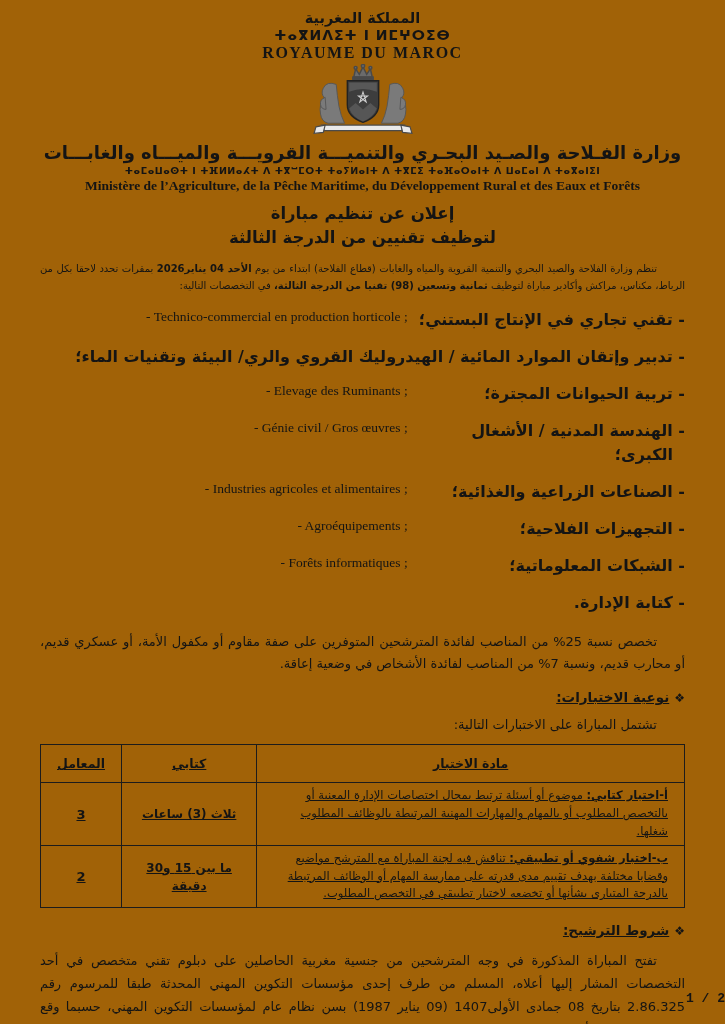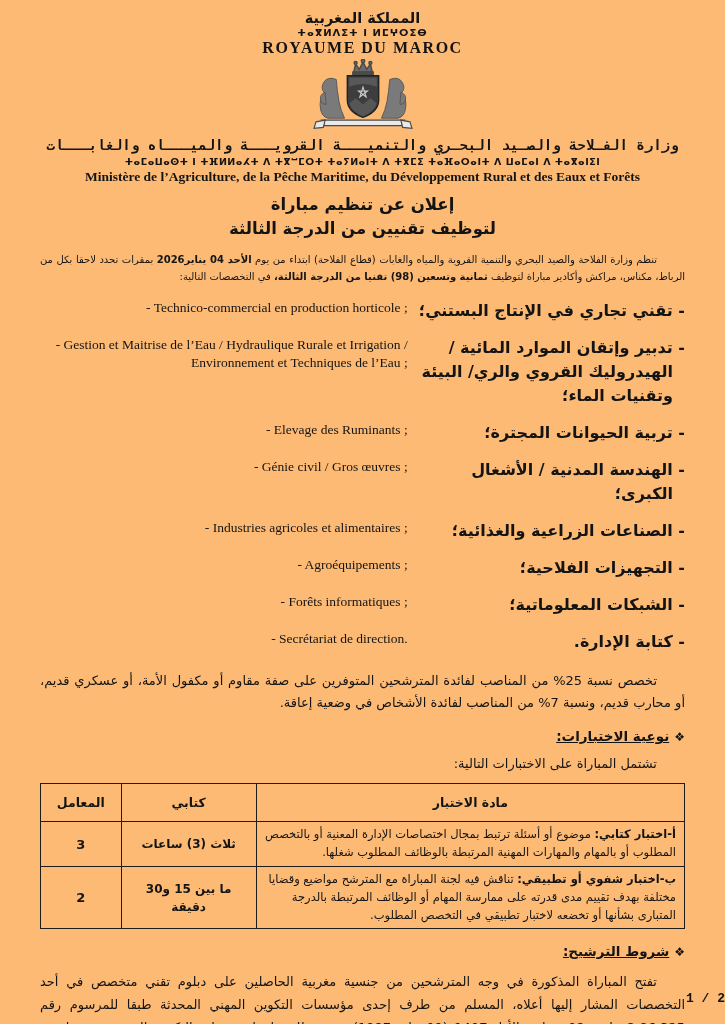--- a/index.html
+++ b/index.html
@@ -7,33 +7,33 @@
   body {
     width: 725px; height: 1024px;
     font-family: "DejaVu Sans", sans-serif;
     color: #141414;
     overflow: hidden;
   }
   .page {
     width: 725px; height: 1024px;
     padding: 10px 40px 0 40px;
     position: relative;
-    background: #fdba74;
+    background: #a16207;
   }
 
   
   .hdr { text-align: center; }
   .kingdom-ar { font-size: 14.5px; font-weight: bold; direction: rtl; }
-  .tifinagh-sm { font-size: 10px; font-weight: bold; letter-spacing: 1px; margin-top: 1px; }
+  .tifinagh-sm { font-size: 14px; font-weight: bold; letter-spacing: 1px; margin-top: 1px; }
   .kingdom-fr {
     font-family: "Liberation Serif", serif;
     font-size: 16px; font-weight: bold; letter-spacing: 1.5px; margin-top: 1px;
   }
   .emblem-wrap { margin: 2px auto 2px auto; width: 120px; height: 76px; }
-  .ministry-ar { font-size: 14px; font-weight: bold; direction: rtl; margin-top: 2px; font-family: Liberation Mono, monospace; }
+  .ministry-ar { font-size: 18px; font-weight: bold; direction: rtl; margin-top: 2px; }
   .tifinagh-lg { font-size: 9.5px; font-weight: bold; letter-spacing: 0.5px; margin-top: 2px; }
   .ministry-fr {
     font-family: "Liberation Serif", serif;
     font-size: 13.5px; font-weight: bold; margin-top: 2px;
   }
 
   
   .doc-title { text-align: center; direction: rtl; font-weight: bold; font-size: 16.5px; margin-top: 8px; line-height: 1.45; }
 
   
@@ -80,21 +80,21 @@
     direction: rtl; text-align: right;
     font-size: 13px; margin-top: 12px; padding-right: 28px;
   }
 
   
   table.tests {
     width: 100%; margin-top: 12px;
     border-collapse: collapse; direction: rtl;
     font-size: 11.5px;
   }
-  table.tests th, table.tests td { border: 1.6px solid #1c1c1c; padding: 4px 8px; }
+  table.tests th, table.tests td { border: 1.6px solid #1c1c1c; padding: 4px 16px; text-decoration: underline; }
   table.tests th { font-weight: bold; font-size: 12.5px; text-align: center; height: 38px; }
   td.subject { text-align: right; line-height: 1.55; }
   td.subject b { font-weight: bold; }
   td.duration { text-align: center; font-weight: bold; font-size: 12px; line-height: 1.5; width: 21%; }
   td.coeff { text-align: center; font-weight: bold; font-size: 13px; width: 12.5%; }
 
   
   .cond-body {
     direction: rtl; text-align: justify;
     font-size: 13px; line-height: 1.75;
@@ -166,21 +166,20 @@
   </div>
 
   <p class="intro"><span>تنظم وزارة الفلاحة والصيد البحري والتنمية القروية والمياه والغابات (قطاع الفلاحة) ابتداء من يوم </span><b>الأحد 04 يناير2026</b><span> بمقرات تحدد لاحقا بكل من الرباط، مكناس، مراكش وأكادير مباراة لتوظيف </span><b>ثمانية وتسعين (98) تقنيا من الدرجة الثالثة،</b><span> في التخصصات التالية:</span></p>
 
   <div class="spec-list">
     <div class="spec-row">
       <div class="spec-fr">- Technico-commercial en production horticole ;</div>
       <div class="spec-ar">- تقني تجاري في الإنتاج البستني؛</div>
     </div>
     <div class="spec-row">
-      <div class="spec-fr">- Gestion et Maitrise de l’Eau / Hydraulique Rurale et Irrigation / Environnement et Techniques de l’Eau ;</div>
       <div class="spec-ar">- تدبير وإتقان الموارد المائية / الهيدروليك القروي والري/ البيئة وتقنيات الماء؛</div>
     </div>
     <div class="spec-row">
       <div class="spec-fr">- Elevage des Ruminants ;</div>
       <div class="spec-ar">- تربية الحيوانات المجترة؛</div>
     </div>
     <div class="spec-row">
       <div class="spec-fr">- Génie civil / Gros œuvres ;</div>
       <div class="spec-ar">- الهندسة المدنية / الأشغال الكبرى؛</div>
     </div>
@@ -190,21 +189,20 @@
     </div>
     <div class="spec-row">
       <div class="spec-fr">- Agroéquipements ;</div>
       <div class="spec-ar">- التجهيزات الفلاحية؛</div>
     </div>
     <div class="spec-row">
       <div class="spec-fr">- Forêts informatiques ;</div>
       <div class="spec-ar">- الشبكات المعلوماتية؛</div>
     </div>
     <div class="spec-row">
-      <div class="spec-fr">- Secrétariat de direction.</div>
       <div class="spec-ar">- كتابة الإدارة.</div>
     </div>
   </div>
 
   <p class="quota">تخصص نسبة 25% من المناصب لفائدة المترشحين المتوفرين على صفة مقاوم أو مكفول الأمة، أو عسكري قديم، أو محارب قديم، ونسبة 7% من المناصب لفائدة الأشخاص في وضعية إعاقة.</p>
 
   <div class="sec-head">
     <span class="bullet">❖</span><span class="sec-title">نوعية الاختبارات:</span>
   </div>
   <p class="tests-intro">تشتمل المباراة على الاختبارات التالية:</p>

